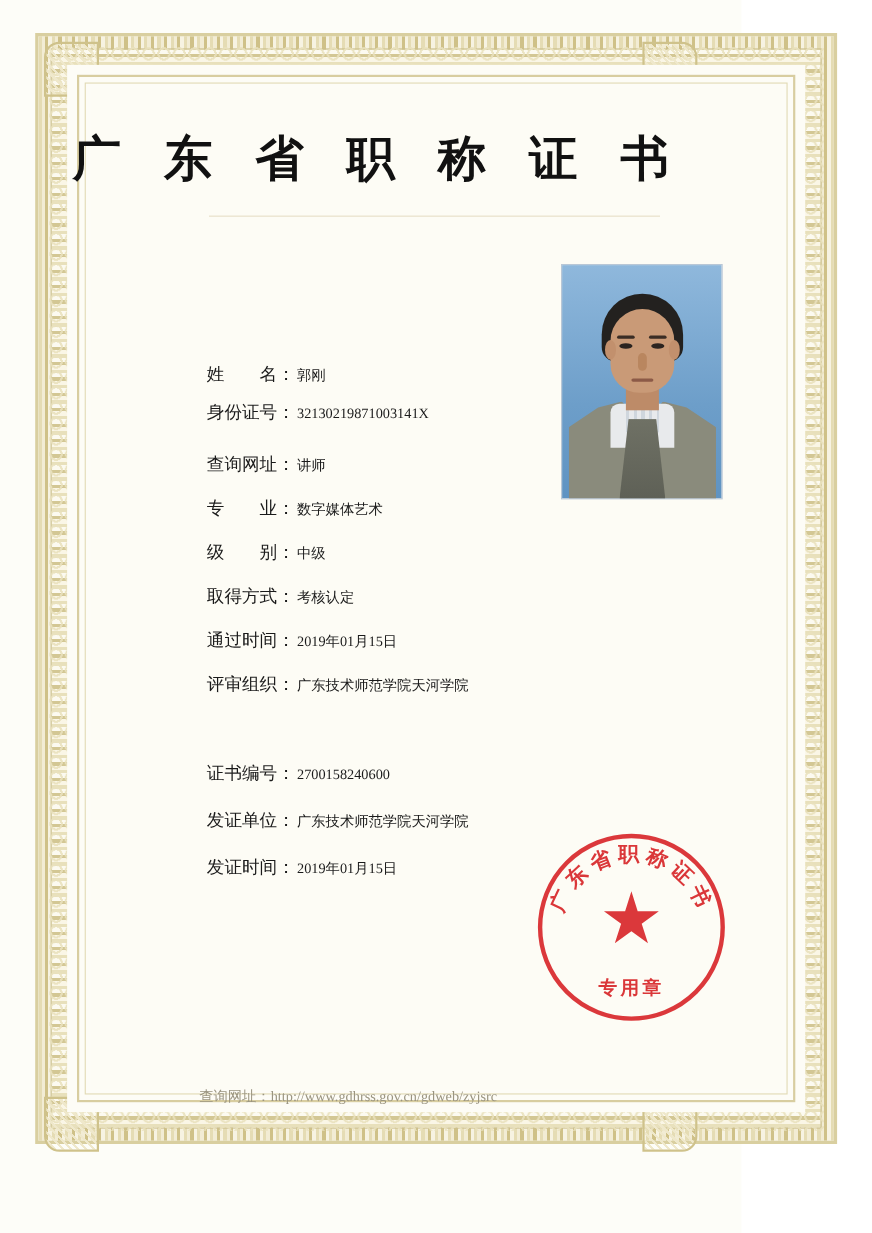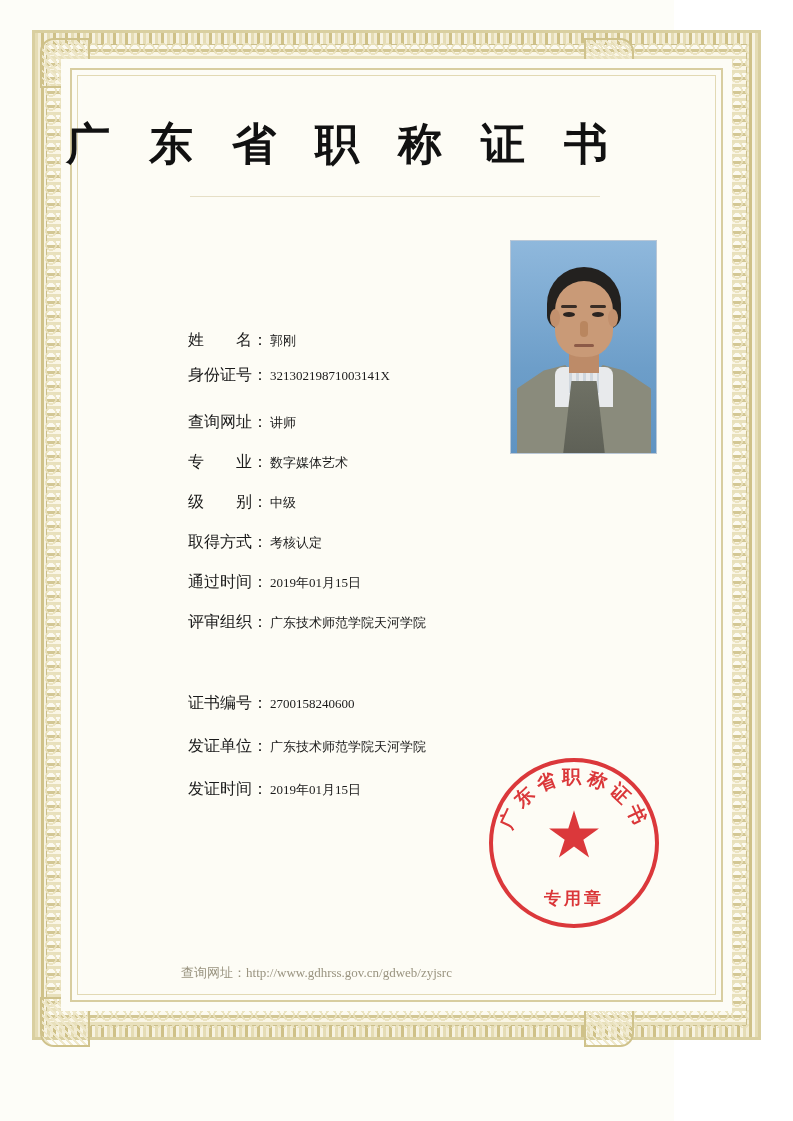--- a/index.html
+++ b/index.html
@@ -292,21 +292,21 @@
     font-weight: bold;
     font-family: "Liberation Serif", "DejaVu Serif", serif;
     letter-spacing: 5px;
     opacity: .92;
   }
 
   
   .footer-url {
     position: absolute;
     left: 0; right: 0;
-    top: 964px;
+    top: 988px;
     text-align: center;
     font-size: 13px;
     color: #9a9480;
     padding-right: 41px;
     font-family: "Liberation Serif", "DejaVu Serif", serif;
   }
 </style>
 </head>
 <body>
 

